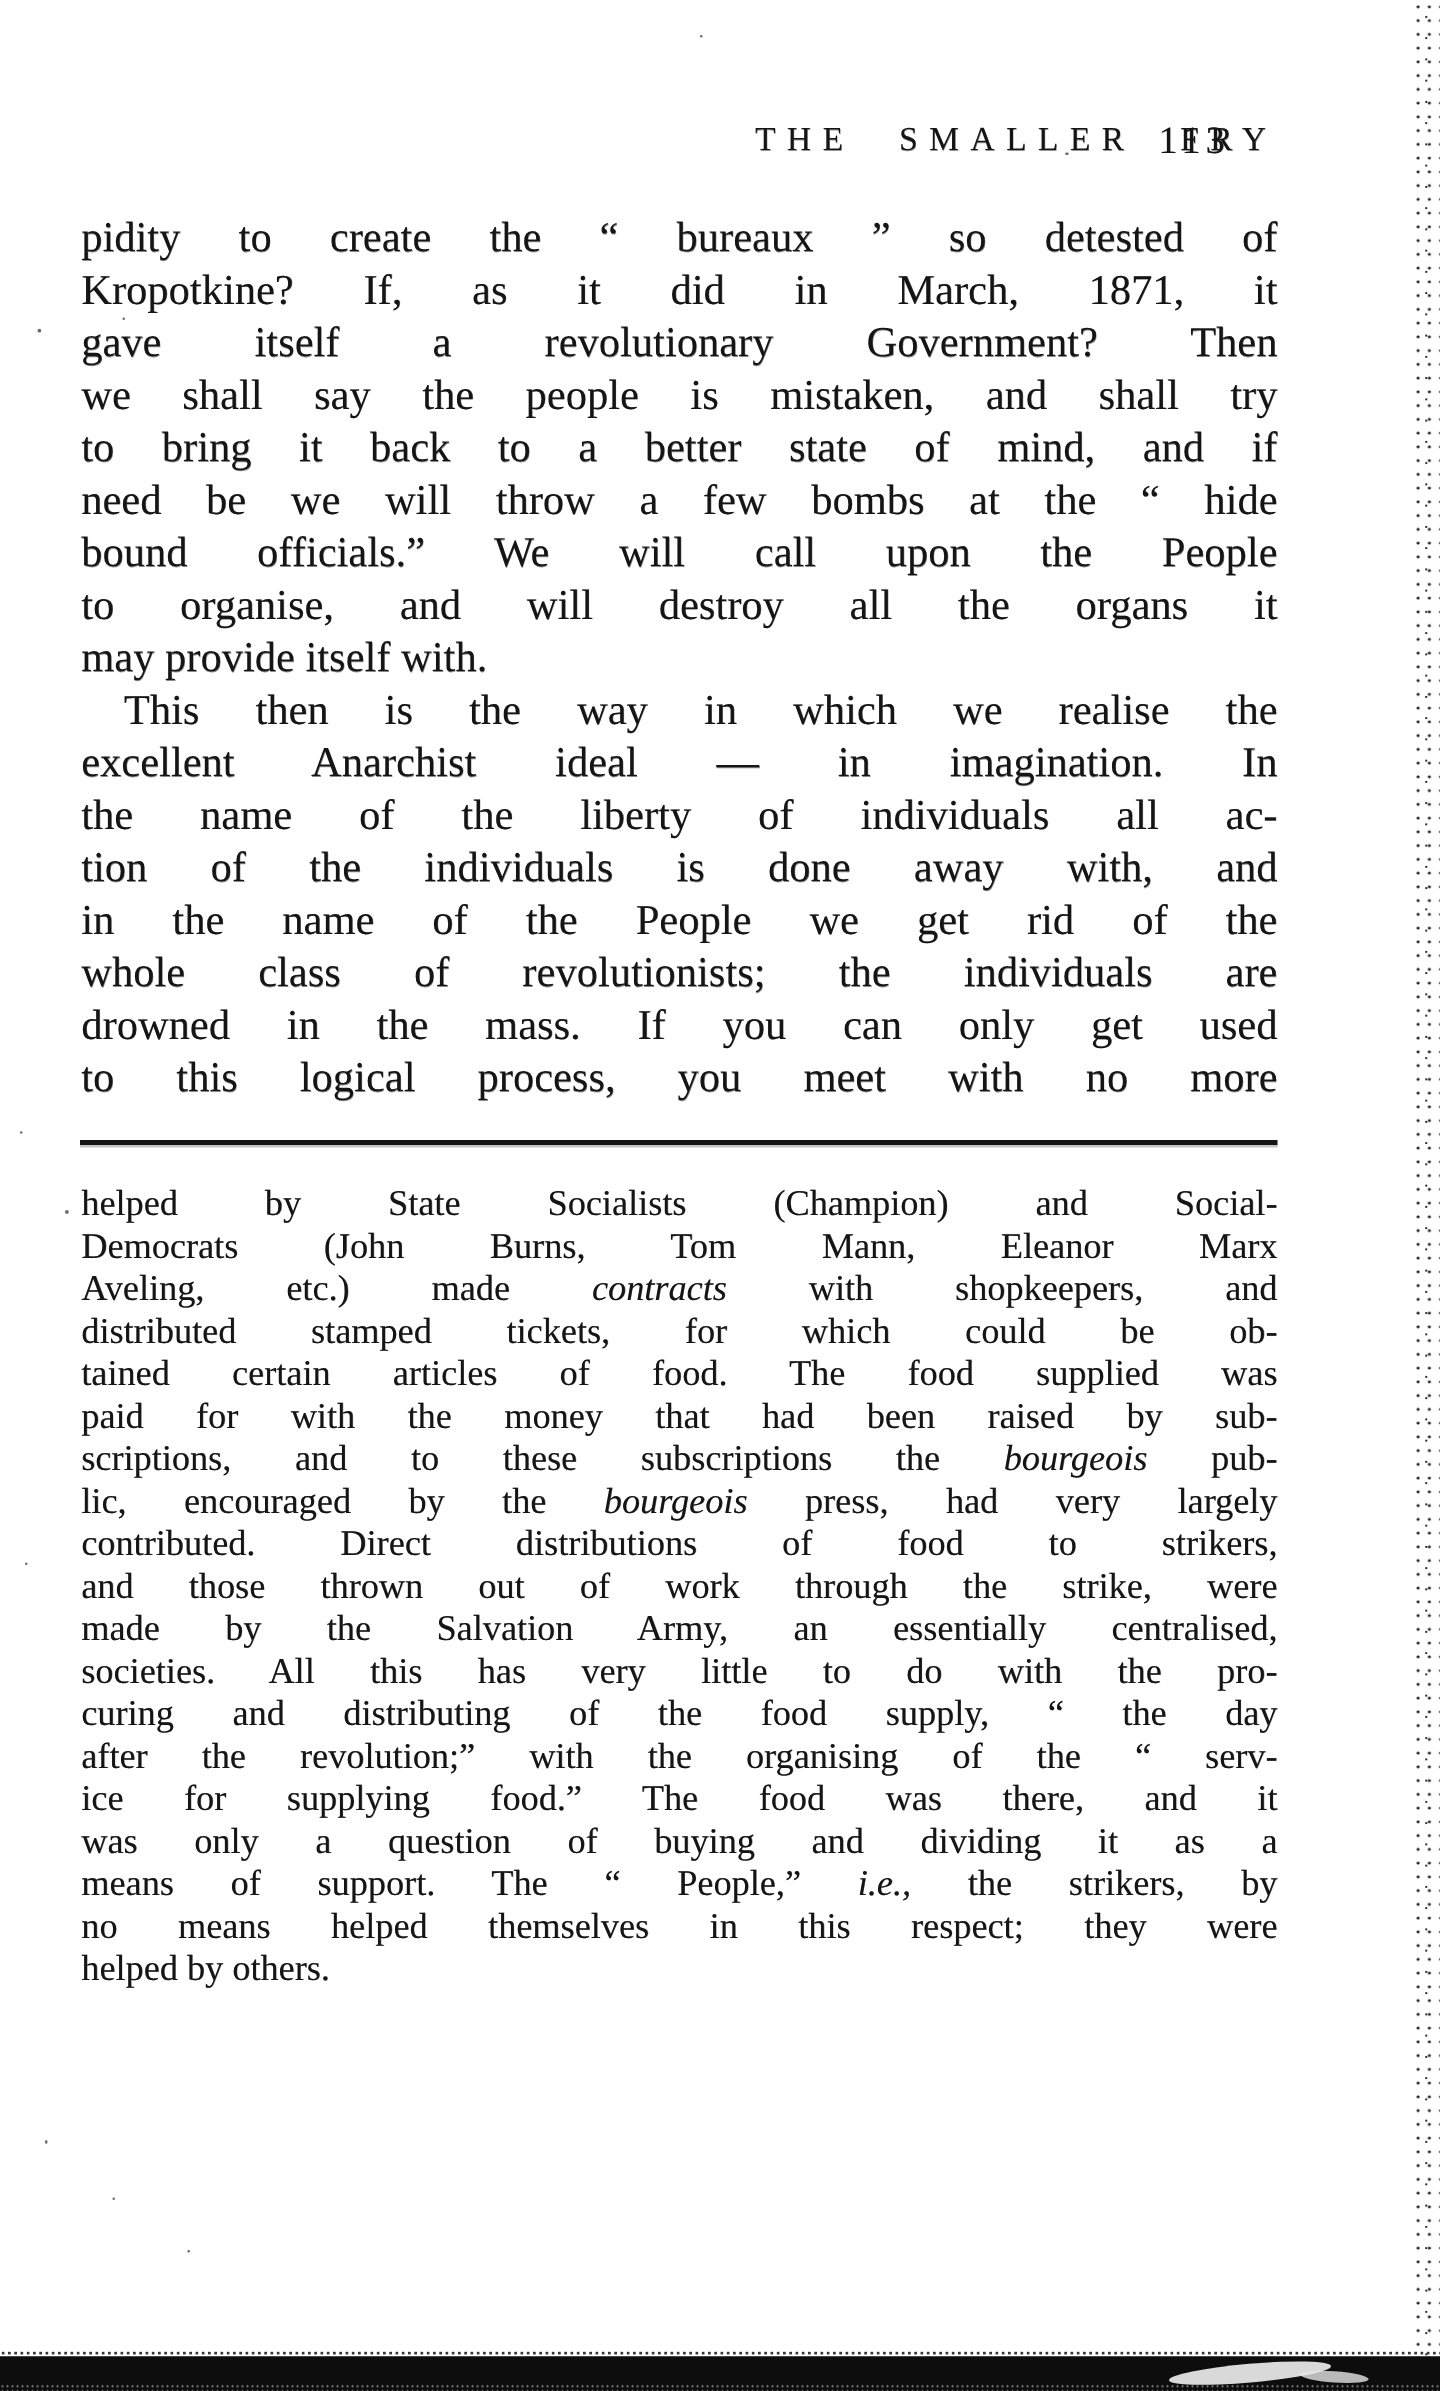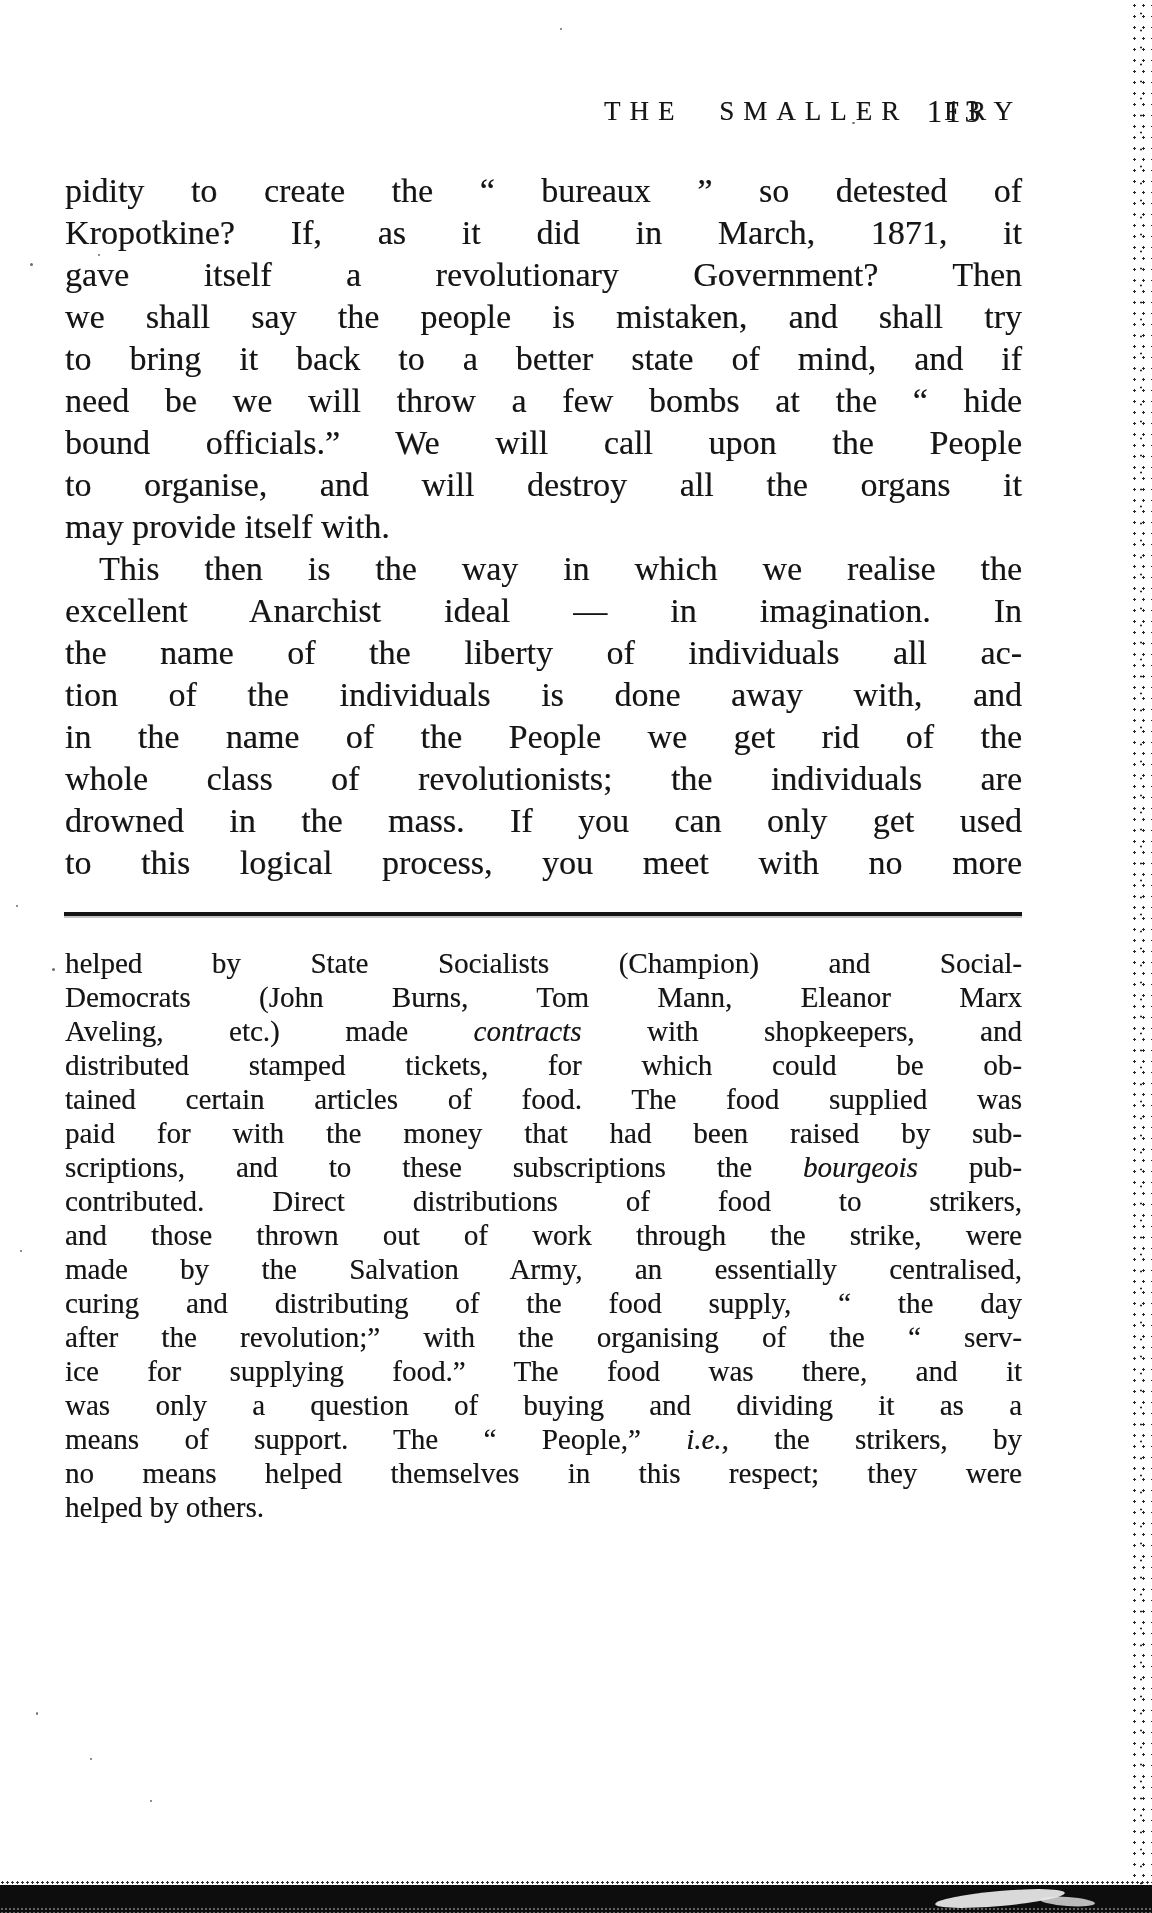--- a/index.html
+++ b/index.html
@@ -91,23 +91,25 @@
   <div class="footnote-rule"></div>
 
   <div class="footnote" id="footnote">
       <div class="tline"><span>helped by State Socialists (Champion) and Social-</span></div>
       <div class="tline"><span>Democrats (John Burns, Tom Mann, Eleanor Marx</span></div>
       <div class="tline"><span>Aveling, etc.) made </span><i>contracts</i><span> with shopkeepers, and</span></div>
       <div class="tline"><span>distributed stamped tickets, for which could be ob-</span></div>
       <div class="tline"><span>tained certain articles of food.  The food supplied was</span></div>
       <div class="tline"><span>paid for with the money that had been raised by sub-</span></div>
       <div class="tline"><span>scriptions, and to these subscriptions the </span><i>bourgeois</i><span> pub-</span></div>
+      <div class="tline"><span>lic, encouraged by the </span><i>bourgeois</i><span> press, had very largely</span></div>
       <div class="tline"><span>contributed.  Direct distributions of food to strikers,</span></div>
       <div class="tline"><span>and those thrown out of work through the strike, were</span></div>
       <div class="tline"><span>made by the Salvation Army, an essentially centralised,</span></div>
+      <div class="tline"><span>societies.  All this has very little to do with the pro-</span></div>
       <div class="tline"><span>curing and distributing of the food supply, “ the day</span></div>
       <div class="tline"><span>after the revolution;” with the organising of the “ serv-</span></div>
       <div class="tline"><span>ice for supplying food.”  The food was there, and it</span></div>
       <div class="tline"><span>was only a question of buying and dividing it as a</span></div>
       <div class="tline"><span>means of support.  The “ People,” </span><i>i.e.,</i><span> the strikers, by</span></div>
       <div class="tline"><span>no means helped themselves in this respect; they were</span></div>
       <div class="tline pend"><span>helped by others.</span></div>
     </div>
 
   <div class="scan-edge-right"></div>

